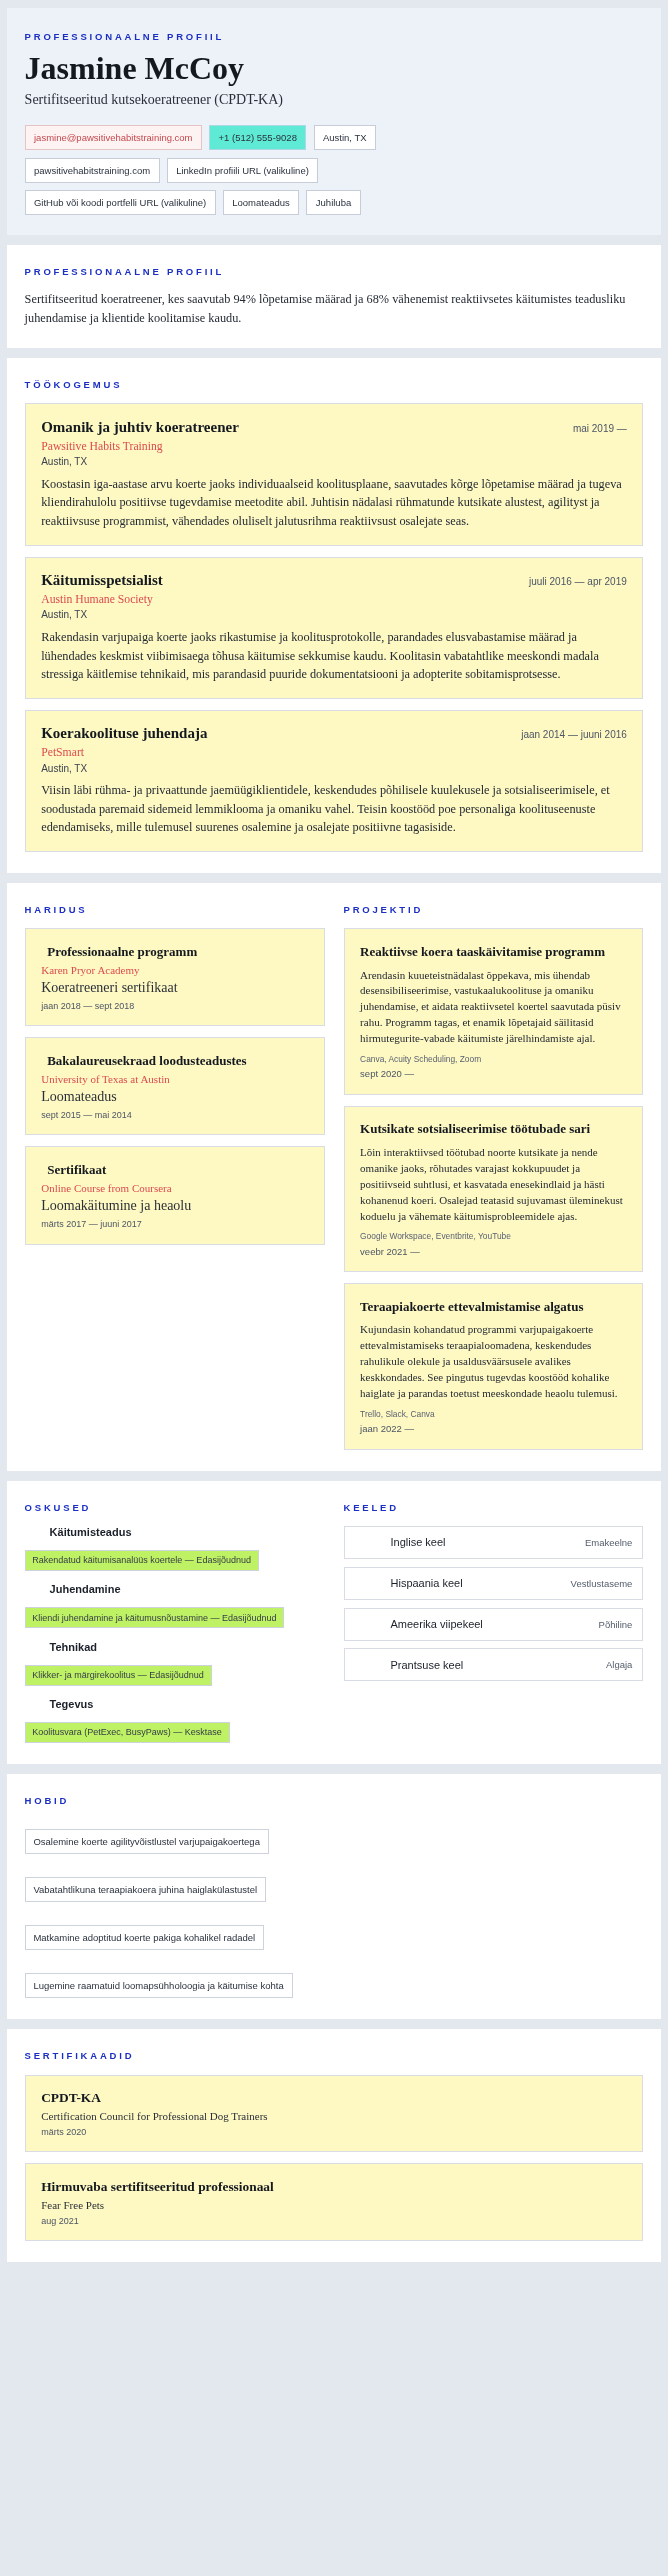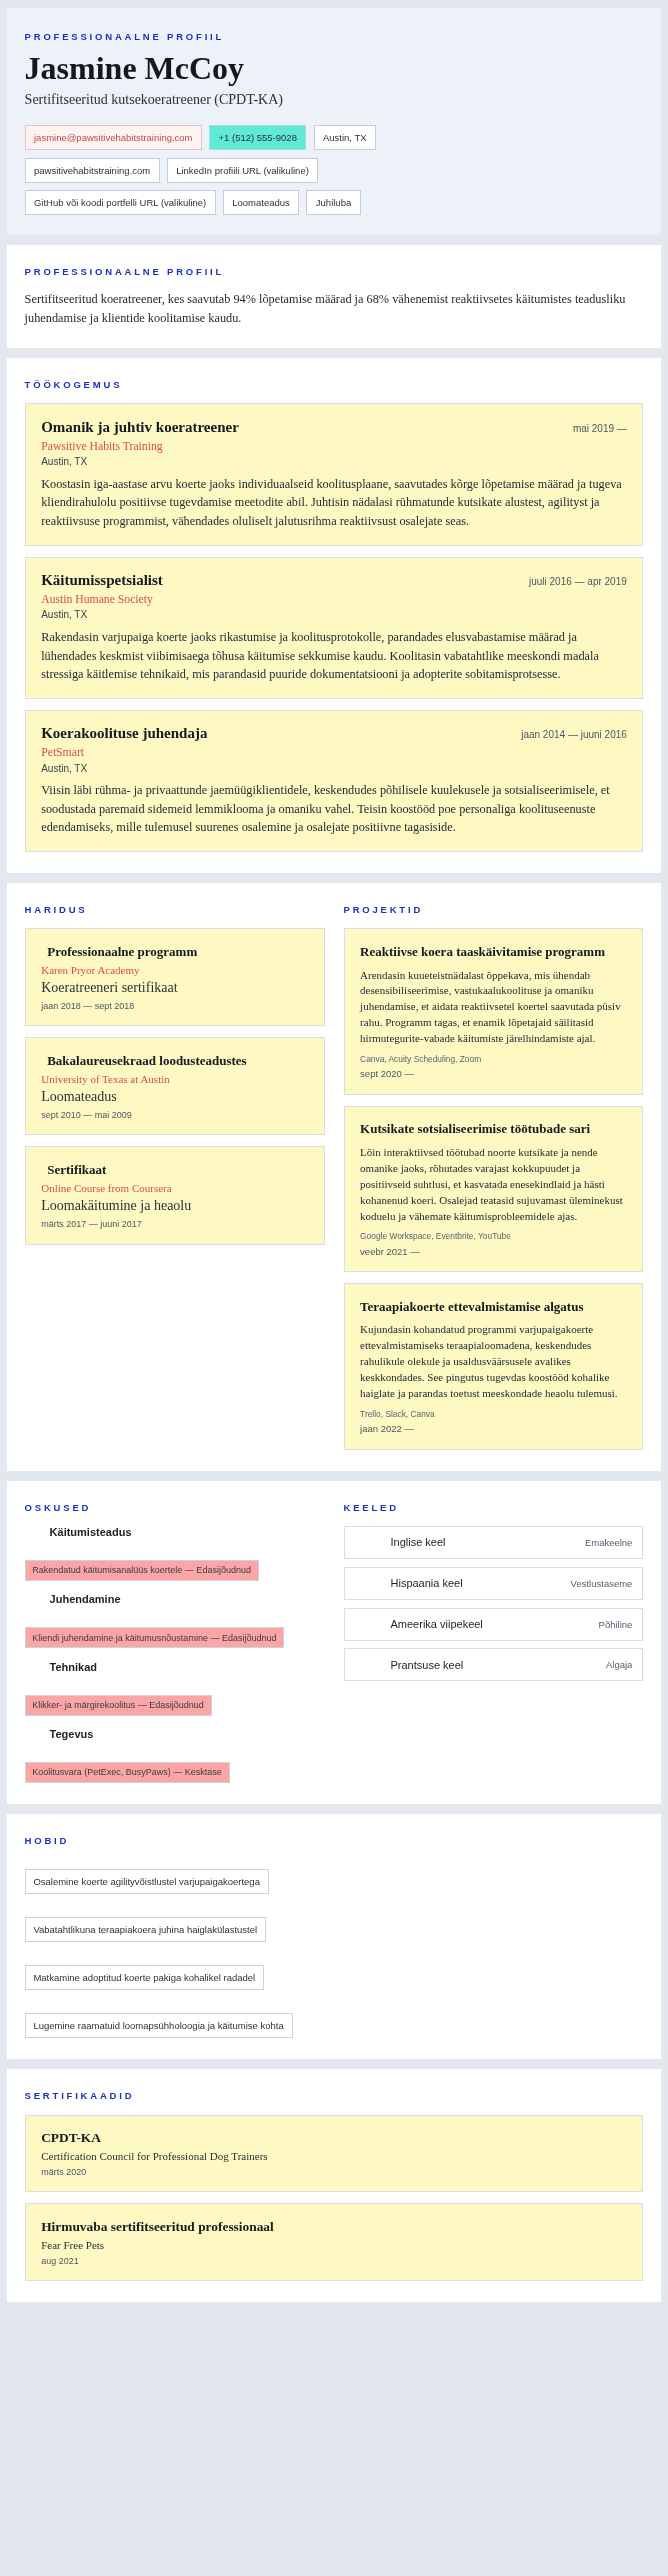--- a/index.html
+++ b/index.html
@@ -44,21 +44,21 @@
   .edu-field { font-family: "Liberation Serif", "DejaVu Serif", serif; font-size: 14px; color: #2a2f38; margin-top: 3.9px; }
   .edu-dates { font-size: 9px; color: #4c5565; margin-top: 5px; }
 
   .proj-title { font-family: "Liberation Serif", "DejaVu Serif", serif; font-size: 13px; font-weight: bold; color: #14181f; line-height: 1.3; }
   .proj-desc { font-family: "Liberation Serif", "DejaVu Serif", serif; font-size: 11px; line-height: 1.45; color: #242a33; margin-top: 6.7px; }
   .proj-tools { font-size: 8.4px; color: #5a6272; margin-top: 6.7px; }
   .proj-dates { font-size: 9.5px; color: #4c5565; margin-top: 4.5px; }
 
   .skill-group { margin-top: 12.3px; }
   .skill-cat { font-size: 11px; font-weight: bold; color: #1b202a; padding-left: 25px; }
-  .skill-chip { display: inline-block; border: 0.6px solid #ccd3dd; background: #fca5a5; padding: 4.5px 6.7px; font-size: 9px; color: #353c48; margin-top: 22px; }
+  .skill-chip { display: inline-block; border: 0.6px solid #ccd3dd; background: #bef264; padding: 4.5px 6.7px; font-size: 9px; color: #353c48; margin-top: 12px; }
 
   .lang-row { border: 0.6px solid #d8dde5; background: #fff; padding: 9.5px 10px; display: flex; justify-content: space-between; align-items: center; margin-top: 7.8px; }
   .lang-name { font-size: 11px; color: #1b202a; margin-left: 36px; }
   .lang-level { font-size: 9.5px; color: #545d6d; }
 
   .hobby-chip { display: table; border: 0.6px solid #ccd3dd; background: #fff; padding: 6.1px 7.8px; font-size: 9.5px; color: #2b323e; margin-top: 23px; }
 
   .cert-title { font-family: "Liberation Serif", "DejaVu Serif", serif; font-size: 13.4px; font-weight: bold; color: #14181f; }
   .cert-org { font-family: "Liberation Serif", "DejaVu Serif", serif; font-size: 11px; color: #2a2f38; margin-top: 3.9px; }
   .cert-date { font-size: 9px; color: #4c5565; margin-top: 5px; }
@@ -137,21 +137,21 @@
           <div class="edu-title">Professionaalne programm</div>
           <div class="edu-school">Karen Pryor Academy</div>
           <div class="edu-field">Koeratreeneri sertifikaat</div>
           <div class="edu-dates">jaan 2018 — sept 2018</div>
         </div>
 
         <div class="card">
           <div class="edu-title">Bakalaureusekraad loodusteadustes</div>
           <div class="edu-school">University of Texas at Austin</div>
           <div class="edu-field">Loomateadus</div>
-          <div class="edu-dates">sept 2010 — mai 2009</div>
+          <div class="edu-dates">sept 2015 — mai 2014</div>
         </div>
 
         <div class="card">
           <div class="edu-title">Sertifikaat</div>
           <div class="edu-school">Online Course from Coursera</div>
           <div class="edu-field">Loomakäitumine ja heaolu</div>
           <div class="edu-dates">märts 2017 — juuni 2017</div>
         </div>
       </div>
 

